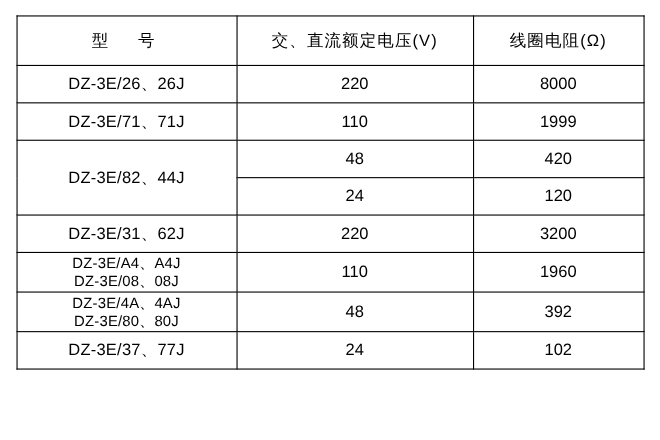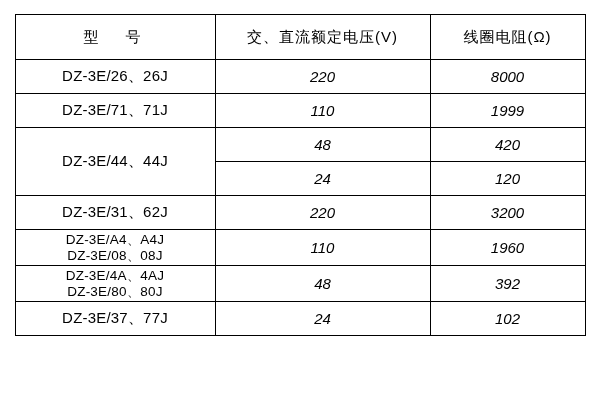--- a/index.html
+++ b/index.html
@@ -60,21 +60,20 @@
     line-height: 1.15;
     font-size: 13.5px;
     padding: 1px 16px;
   }
   .model-line {
     display: block;
     white-space: nowrap;
   }
   td.num-cell {
     font-size: 15px;
-    font-style: italic;
   }
 </style>
 </head>
 <body>
 
 <div class="sheet">
   <table class="spec">
     <colgroup>
       <col class="col-model">
       <col class="col-volt">
@@ -92,21 +91,21 @@
         <td class="model-cell">DZ-3E/26、26J</td>
         <td class="num-cell">220</td>
         <td class="num-cell">8000</td>
       </tr>
       <tr>
         <td class="model-cell">DZ-3E/71、71J</td>
         <td class="num-cell">110</td>
         <td class="num-cell">1999</td>
       </tr>
       <tr>
-        <td class="model-cell" rowspan="2">DZ-3E/44、44J</td>
+        <td class="model-cell" rowspan="2">DZ-3E/82、44J</td>
         <td class="num-cell">48</td>
         <td class="num-cell">420</td>
       </tr>
       <tr>
         <td class="num-cell">24</td>
         <td class="num-cell">120</td>
       </tr>
       <tr>
         <td class="model-cell">DZ-3E/31、62J</td>
         <td class="num-cell">220</td>

